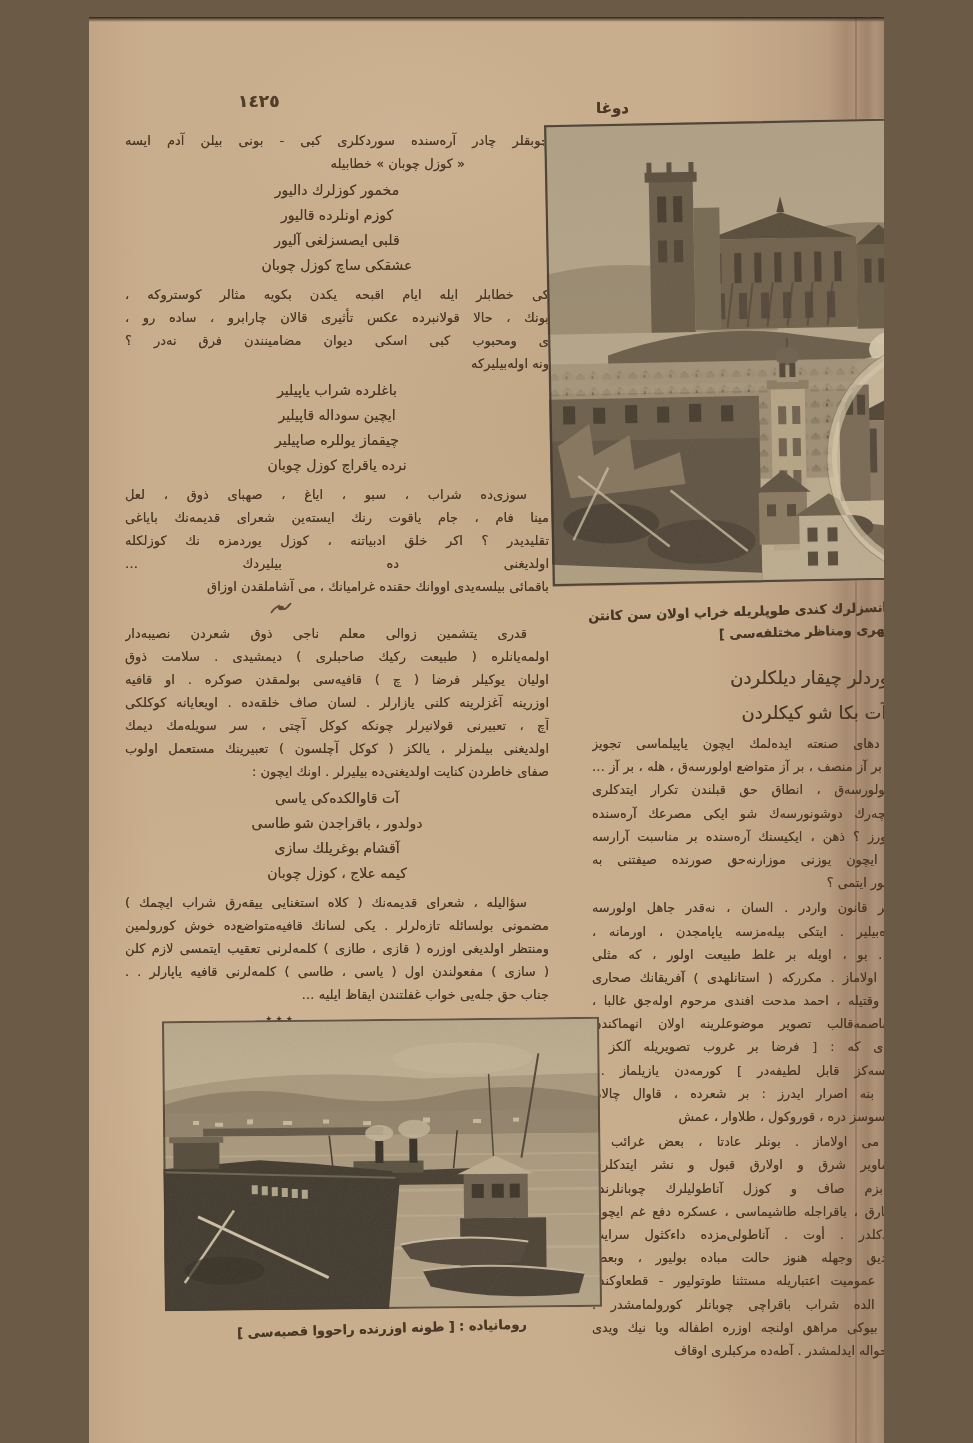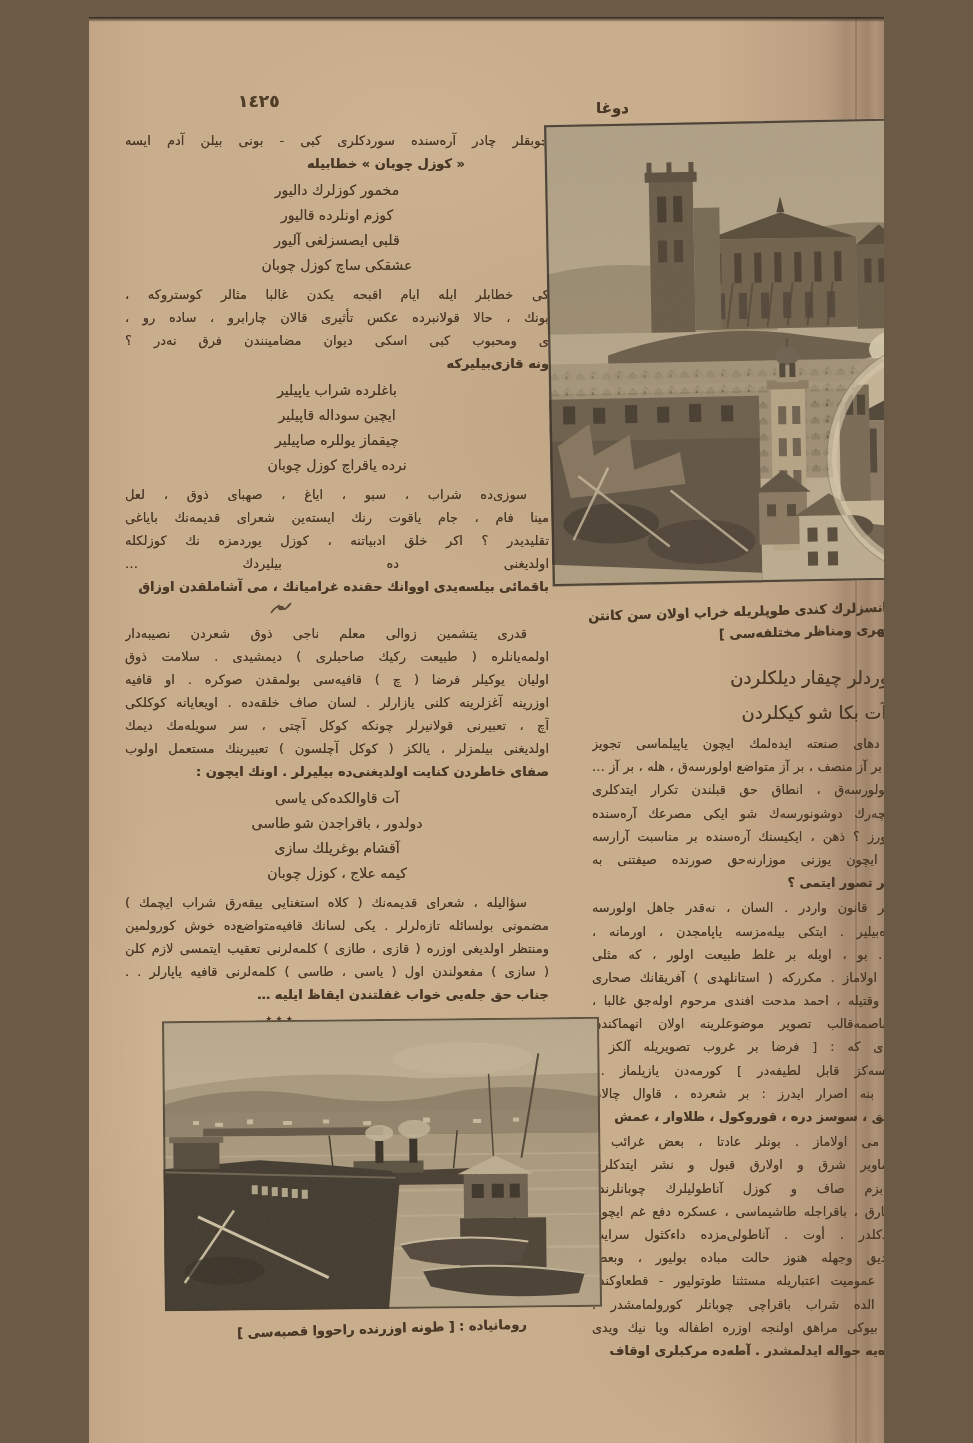--- a/index.html
+++ b/index.html
@@ -28,21 +28,21 @@
 
   .ot { direction:rtl; color:#4a3826; text-shadow:0 0 .6px rgba(74,56,38,.75); }
   .pageno { position:absolute; top:74px; left:149px; font-size:17px; font-weight:bold;
     color:#513e29; letter-spacing:2px; text-shadow:0 0 .6px rgba(74,56,38,.75); }
   .runtitle { position:absolute; top:82px; left:507px; font-size:15px; font-weight:bold; }
 
   .col-left { position:absolute; left:36px; top:112px; width:424px; }
   .prose { margin-bottom:2px; }
   .prose .ln { font-size:13px; line-height:23px; height:23px; overflow:hidden;
     text-align:justify; text-align-last:justify; }
-  .prose .ln:last-child { text-align-last:start;font-weight:bold; }
+  .prose .ln:last-child { text-align-last:start; }
   .prose.ind .ln:first-child { padding-right:22px; }
   .intro .ln:nth-child(2) { padding-right:84px; }
   .verse { text-align:center; margin:3px 0 5px; }
   .verse .vln { font-size:14px; line-height:25px; white-space:nowrap; overflow:hidden; }
   .orn-row { text-align:center; height:20px; margin:2px 0; }
   .ornament { display:inline-block; width:24px; height:16px; transform:translateX(-56px); opacity:.85; }
   .stars { text-align:center; font-size:12px; letter-spacing:4px; color:#4a3826;
     margin-top:5px; transform:translateX(-58px); }
 
   .photo-top { position:absolute; left:459px; top:103px; width:492px; height:462px;
@@ -77,24 +77,24 @@
         <div class="ln">چوبقلر چادر آره‌سنده سوردكلرى كبى - بونى بيلن آدم ايسه</div>
         <div class="ln">« كوزل چوبان » خطابيله</div>
       </div>
     <div class="verse">
         <div class="vln">مخمور كوزلرك داليور</div>
         <div class="vln">كوزم اونلرده قاليور</div>
         <div class="vln">قلبى ايصسزلغى آليور</div>
         <div class="vln">عشقكى ساچ كوزل چوبان</div>
       </div>
     <div class="prose">
-        <div class="ln">كى خطابلر ايله ايام اقبحه يكدن غالبا مثالر كوستروكه ،</div>
+        <div class="ln">كى خطابلر ايله ايام اقبحه يكدن بكويه مثالر كوستروكه ،</div>
         <div class="ln">بونك ، حالا قولانبرده عكس تأثيرى قالان چارابرو ، ساده رو ،</div>
         <div class="ln">ى ومحبوب كبى اسكى ديوان مضامينندن فرق نه‌در ؟</div>
-        <div class="ln">ونه قازى‌بيليركه</div>
+        <div class="ln">ونه اوله‌بيليركه</div>
       </div>
     <div class="verse">
         <div class="vln">باغلرده شراب ياپيلير</div>
         <div class="vln">ايچين سوداله قاپيلير</div>
         <div class="vln">چيقماز يوللره صاپيلير</div>
         <div class="vln">نرده ياقراچ كوزل چوبان</div>
       </div>
     <div class="prose ind">
         <div class="ln">سوزى‌ده شراب ، سبو ، اياغ ، صهباى ذوق ، لعل</div>
         <div class="ln">مينا فام ، جام ياقوت رنك ايسته‌ين شعراى قديمه‌نك باياغى</div>

